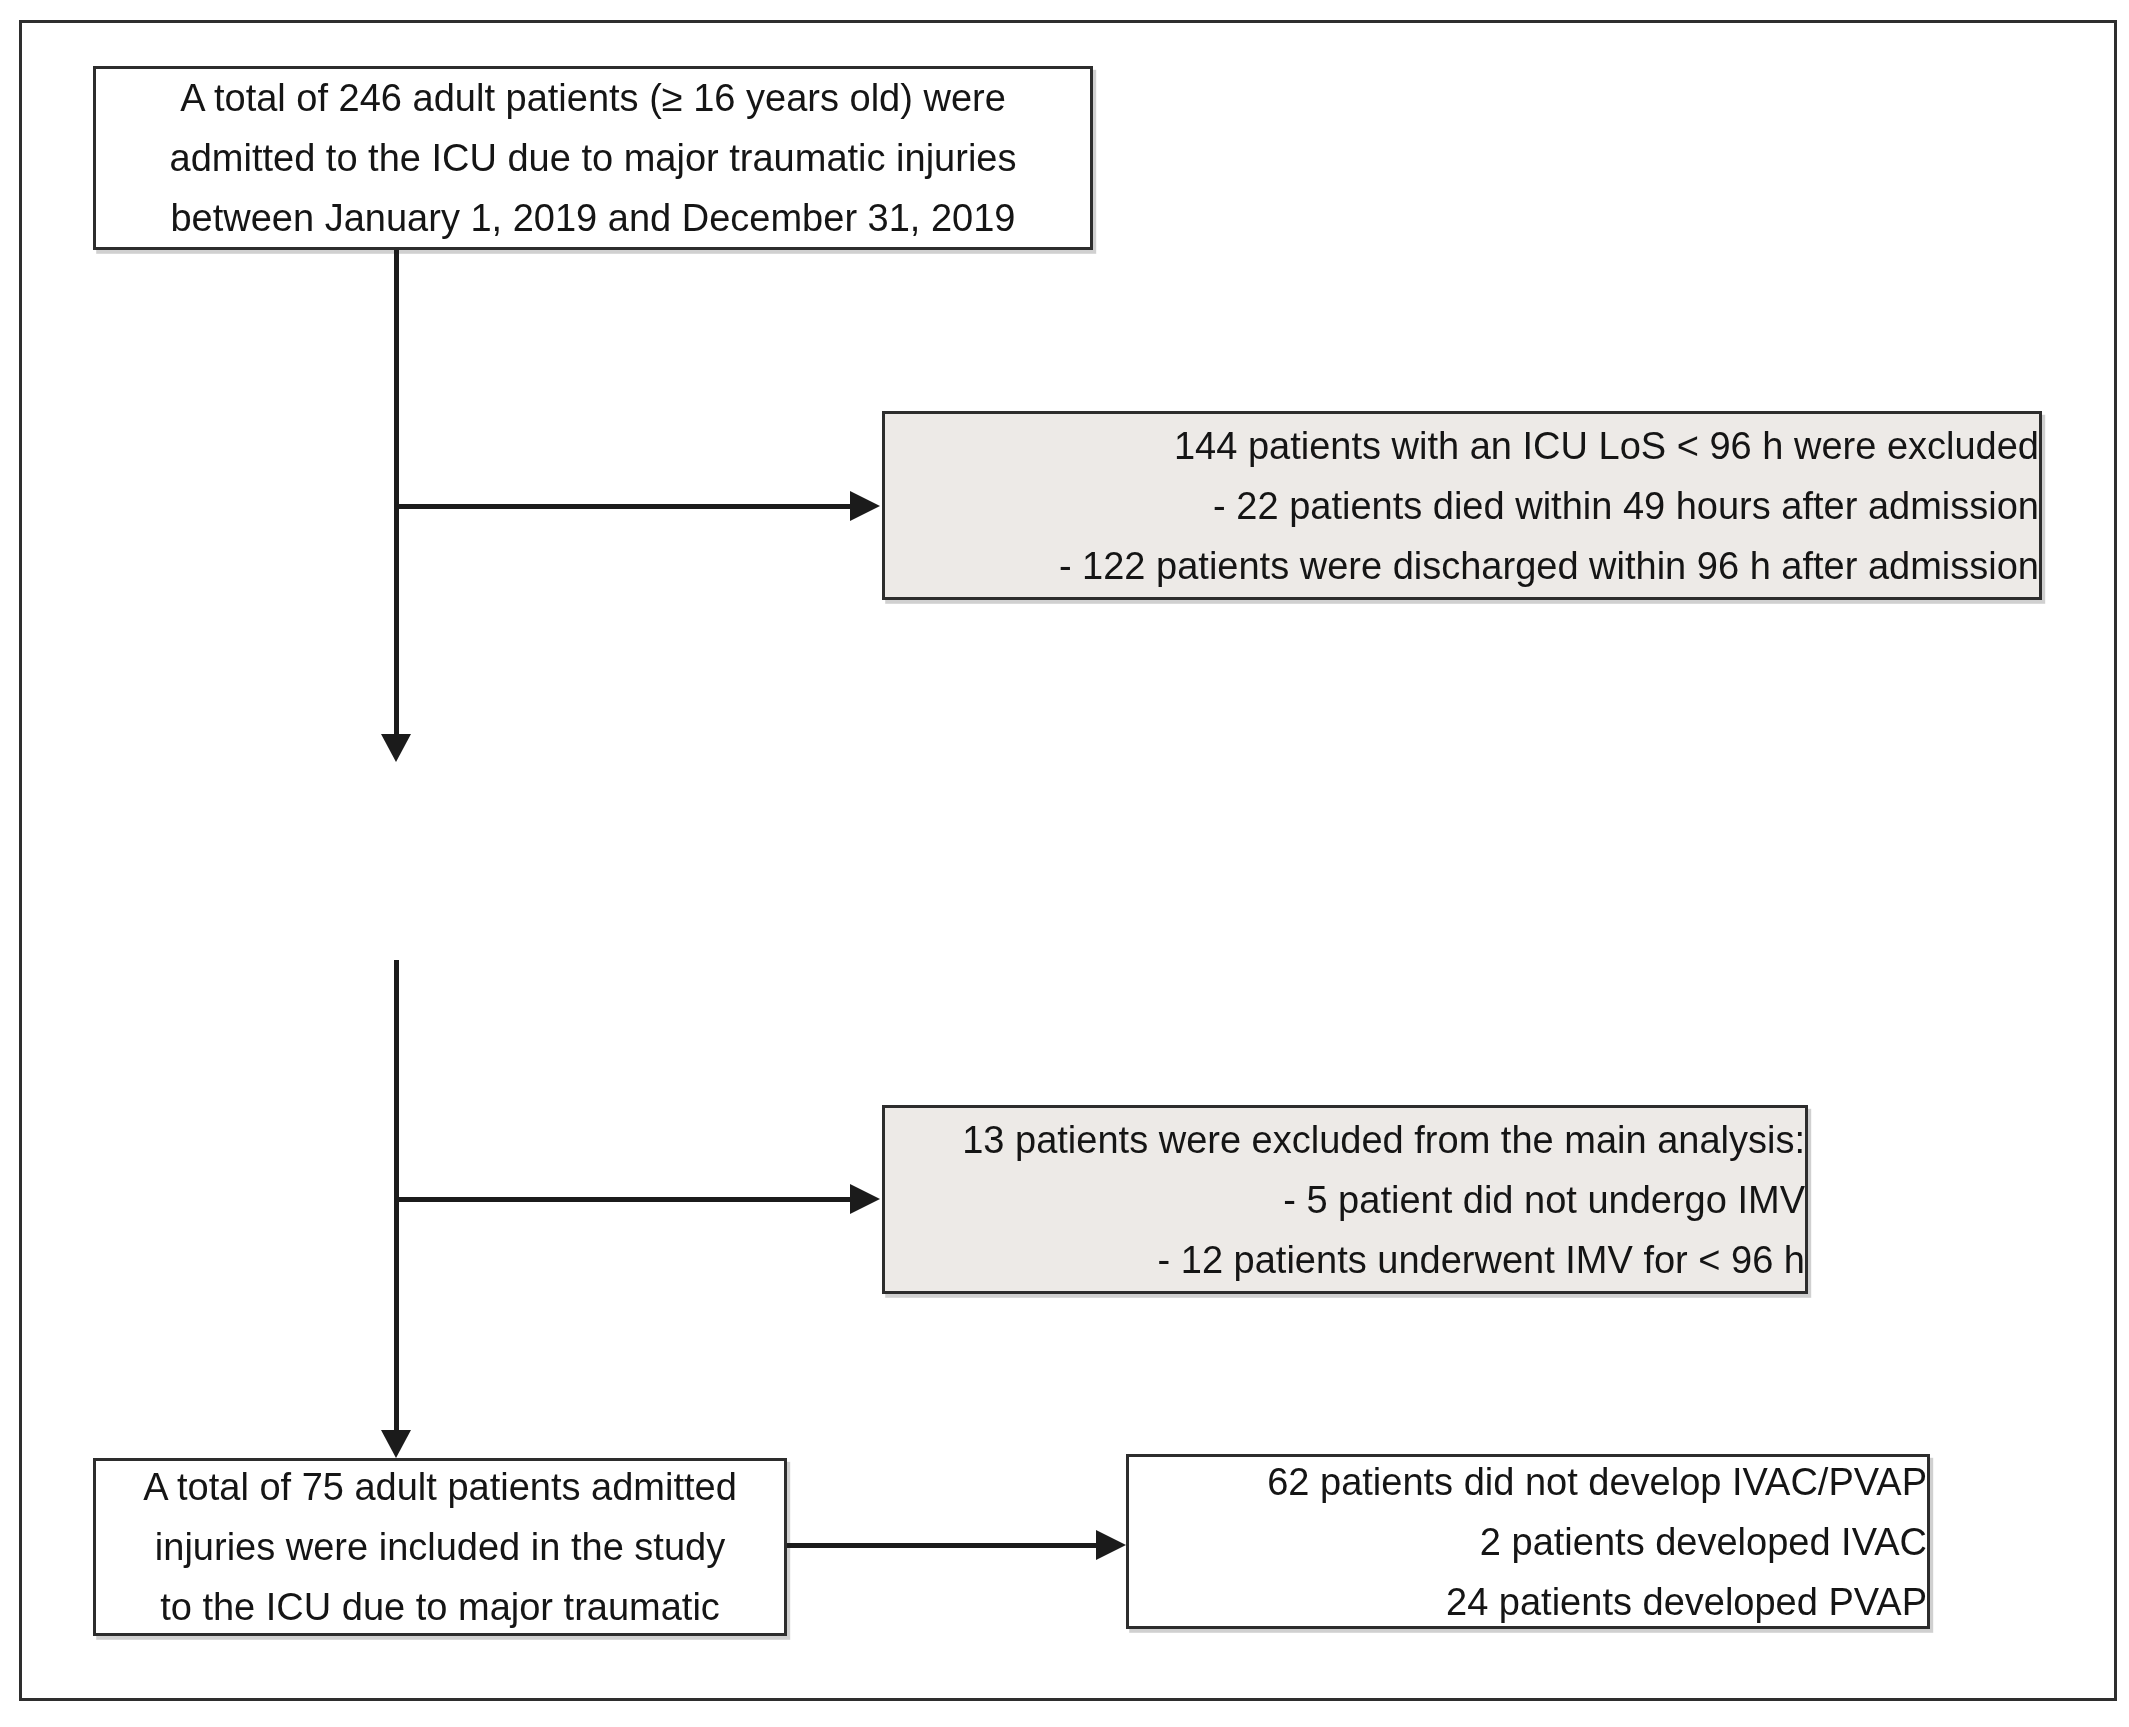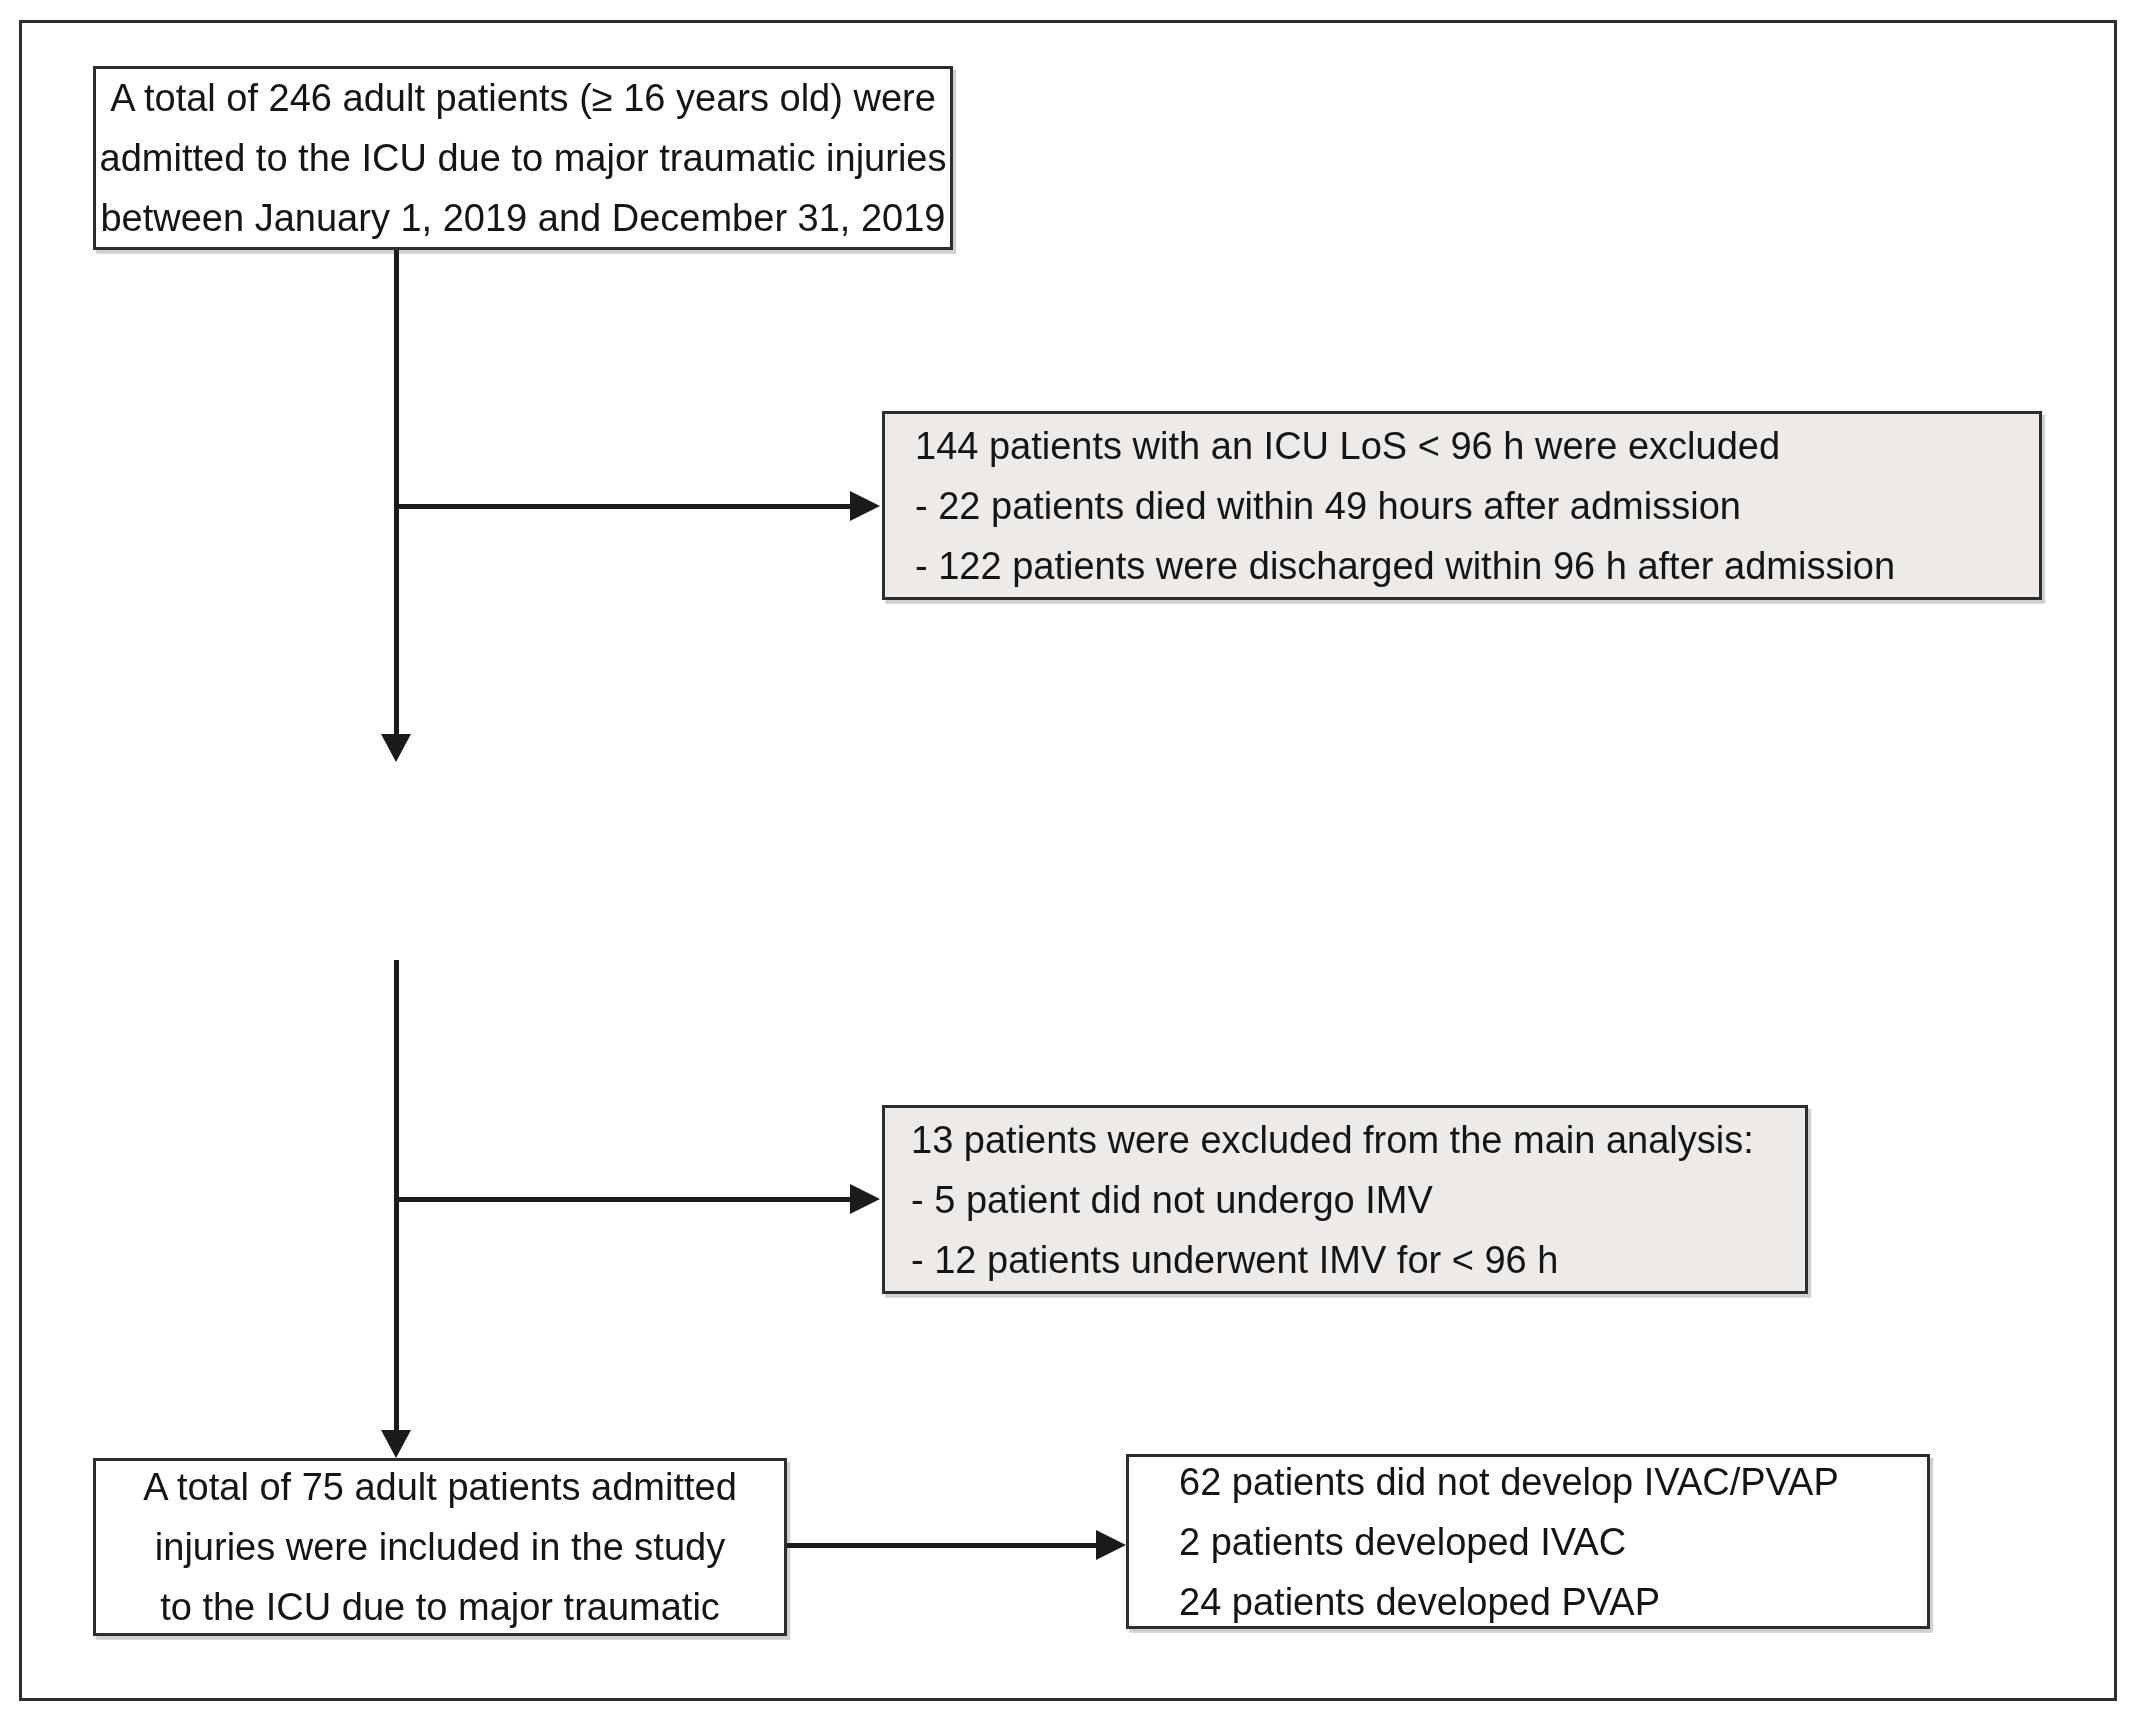--- a/index.html
+++ b/index.html
@@ -21,37 +21,37 @@
 
   .box {
     position: absolute;
     display: flex; flex-direction: column; justify-content: center;
     background: #ffffff;
     border: 3.8px solid #2d2d2d;
     box-shadow: 3.2px 3.8px 0 rgba(100,100,100,0.30);
     font-size: 38px; line-height: 60px; white-space: nowrap;
   }
   .box.center { align-items: center; text-align: center; }
-  .box.leftalign { align-items: flex-start; text-align: left; }
+  .box.leftalign { align-items: flex-end; text-align: left; }
   .box.gray { background: #edeae7; }
 
   .line-h, .line-v { position: absolute; background: #1b1b1b; }
   .arrowhead-down {
     position: absolute; width: 0; height: 0;
     border-left: 15px solid transparent; border-right: 15px solid transparent;
     border-top: 28px solid #1b1b1b;
   }
   .arrowhead-right {
     position: absolute; width: 0; height: 0;
     border-top: 15px solid transparent; border-bottom: 15px solid transparent;
     border-left: 30px solid #1b1b1b;
   }
 
   
-  #box-total     { left: 93px;  top: 66px;  width: 860px; height: 184px; }
+  #box-total     { left: 93px;  top: 66px;  width: 1000px; height: 184px; }
   #box-excl-los  { left: 882px; top: 411px;  width: 1160px; height: 189px; padding-left: 30px; }
   #box-los96     { left: 93px;  top: 762px; width: 595px;  height: 198px; }
   #box-excl-ana  { left: 882px; top: 1105px; width: 926px; height: 189px; padding-left: 26px; }
   #box-included  { left: 93px;  top: 1458px; width: 694px; height: 178px; }
   #box-outcomes  { left: 1126px; top: 1454px; width: 804px; height: 175px; padding-left: 50px; }
 </style>
 </head>
 <body>
 
 <div class="canvas">

